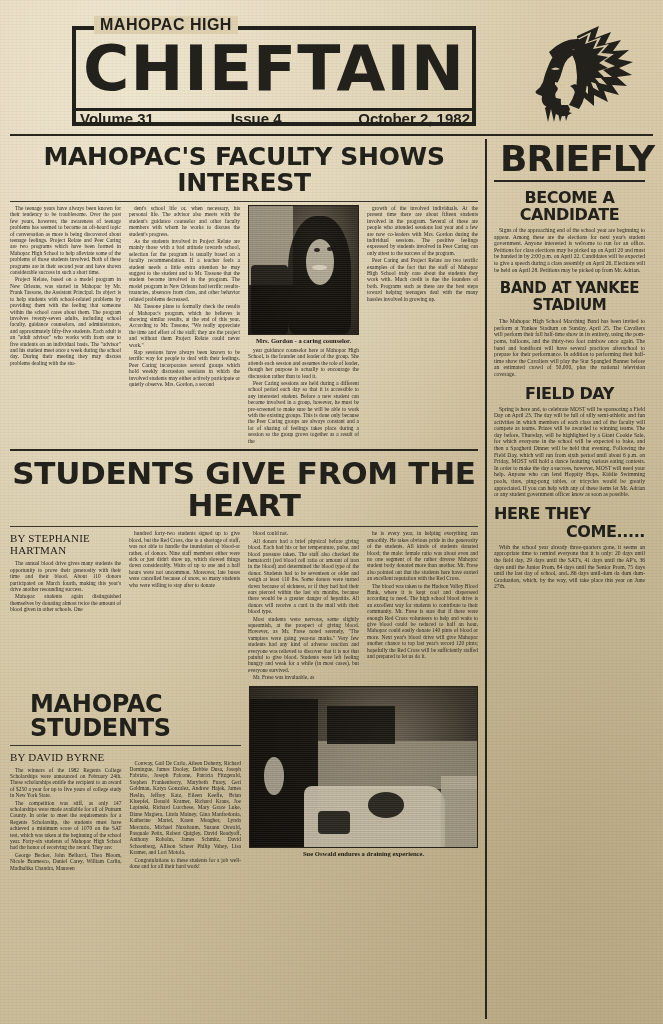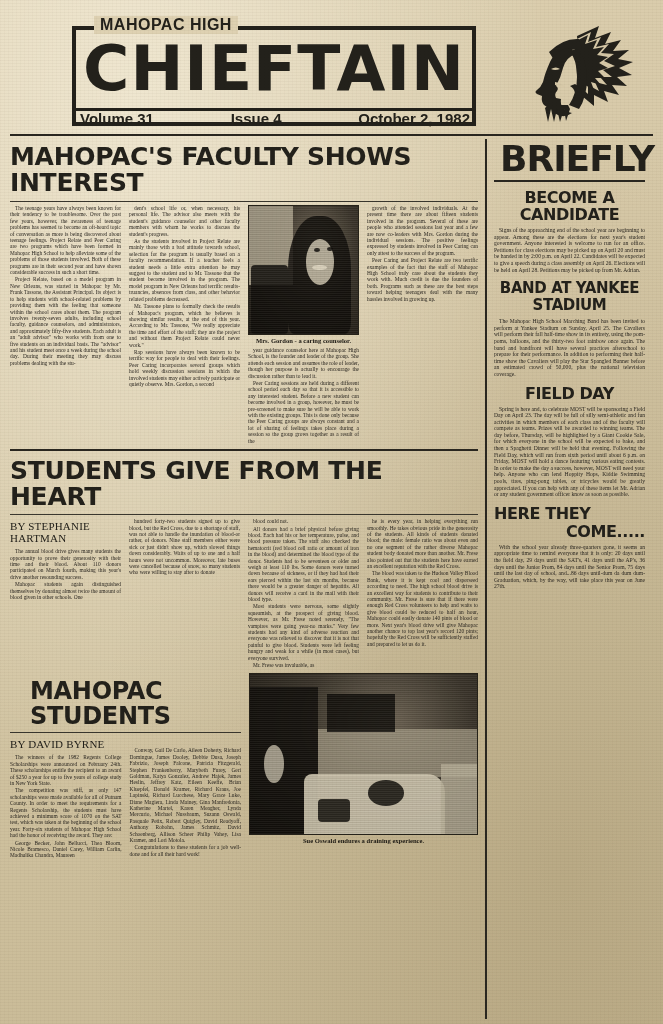--- a/index.html
+++ b/index.html
@@ -60,25 +60,25 @@
   .body-wrap{position:relative;display:flex;gap:7px;height:880px;}
   .left-col{width:468px;position:relative;}
   .right-col{
     width:160px;position:relative;
     border-left:2px solid #2a2720;padding-left:7px;box-sizing:border-box;
   }
   
   .headline{
     font-family:"DejaVu Sans", sans-serif;
     font-weight:bold;color:#23211b;
-    line-height:1.02;
+    text-align:center;line-height:1.02;
     letter-spacing:-.3px;
   }
   .h1{font-size:25px;margin:5px 0 6px;}
-  .h2{font-size:25px;margin:7px 0 5px;}
+  .h2{font-size:31px;margin:7px 0 5px;}
   .h3{font-size:24px;margin:6px 16px 4px;text-align:left;padding-left:4px;}
   .byline{
     font-family:"Liberation Serif", serif;
     font-weight:normal;font-size:11px;letter-spacing:.2px;
     margin:2px 0 4px;color:#23211b;
   }
   
   .cols{display:flex;gap:8px;}
   .col{flex:1;}
   .art{

